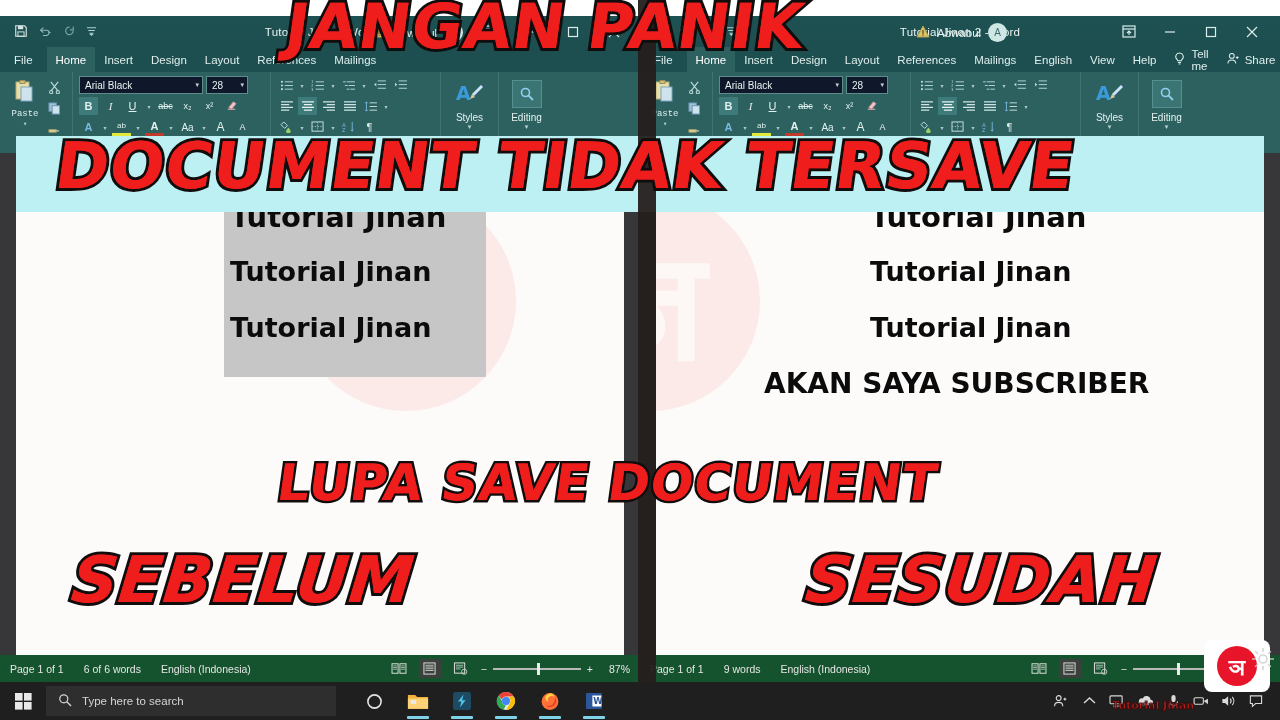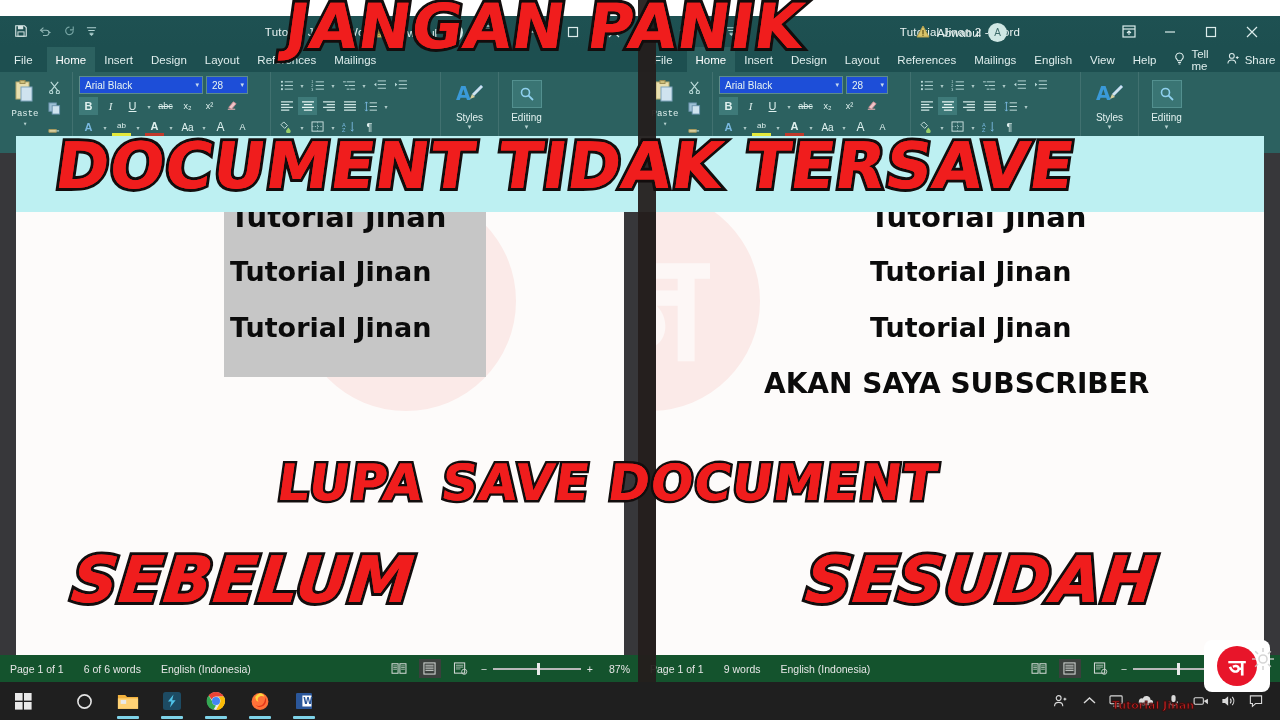--- a/index.html
+++ b/index.html
@@ -120,21 +120,21 @@
     width: 38px; display:flex; flex-direction: column; align-items:center;
     gap: 1px; padding-top: 3px; font-family: Liberation Mono, monospace;
   }
   .paste-lab { font-size: 9px; color:#dff0ee; }
   .clip-small { display:flex; flex-direction:column; gap: 6px; padding-top: 5px; align-items:center; }
 
   
   .fontg { width: 198px; }
   .fg-row { display: flex; align-items: center; gap: 3px; margin-bottom: 3px; }
   .combo {
-    height: 18px; background: #1d4ed8; border: 1px solid #5d8c8b;
+    height: 18px; background: #0f172a; border: 1px solid #5d8c8b;
     display: flex; align-items: center; justify-content: space-between;
     padding: 0 3px 0 5px; color: #e7f3f2; font-size: 10px;
   }
   .combo .car { font-size: 7px; opacity: .85; }
   #font-name-combo { width: 124px; }
   #font-size-combo { width: 42px; }
   .tbtn {
     width: 19px; height: 18px;
     display:flex; align-items:center; justify-content:center;
     font-size: 11px; color:#dff0ee;
@@ -1015,20 +1015,29 @@
 
   <div class="taskbar">
     <div class="start">
       <svg width="17" height="17" viewBox="0 0 17 17">
           <rect x="0" y="0" width="7.6" height="7.6" fill="#e9e9e9"></rect>
           <rect x="9" y="0" width="7.6" height="7.6" fill="#e9e9e9"></rect>
           <rect x="0" y="9" width="7.6" height="7.6" fill="#e9e9e9"></rect>
           <rect x="9" y="9" width="7.6" height="7.6" fill="#e9e9e9"></rect>
         </svg>
     </div>
+    <div class="searchbox">
+      <span>
+        <svg width="14" height="14" viewBox="0 0 15 15">
+            <circle cx="6.2" cy="6.2" r="4.3" fill="none" stroke="#d6d6d6" stroke-width="1.3"></circle>
+            <path d="M9.4 9.4 14 14" stroke="#d6d6d6" stroke-width="1.4"></path>
+          </svg>
+      </span>
+      <span>Type here to search</span>
+    </div>
     <div class="tb-icons">
       <span class="tbi">
         <svg width="17" height="17" viewBox="0 0 18 18">
             <circle cx="9" cy="9" r="7" fill="none" stroke="#e3e3e3" stroke-width="1.7"></circle>
           </svg>
       </span>
       <span class="tbi open">
         <svg width="22" height="19" viewBox="0 0 24 20">
             <path d="M1 3h8l2 2.2h12V18H1z" fill="#f2b13c"></path>
             <path d="M1 6.6h22V18H1z" fill="#ffd275"></path>

